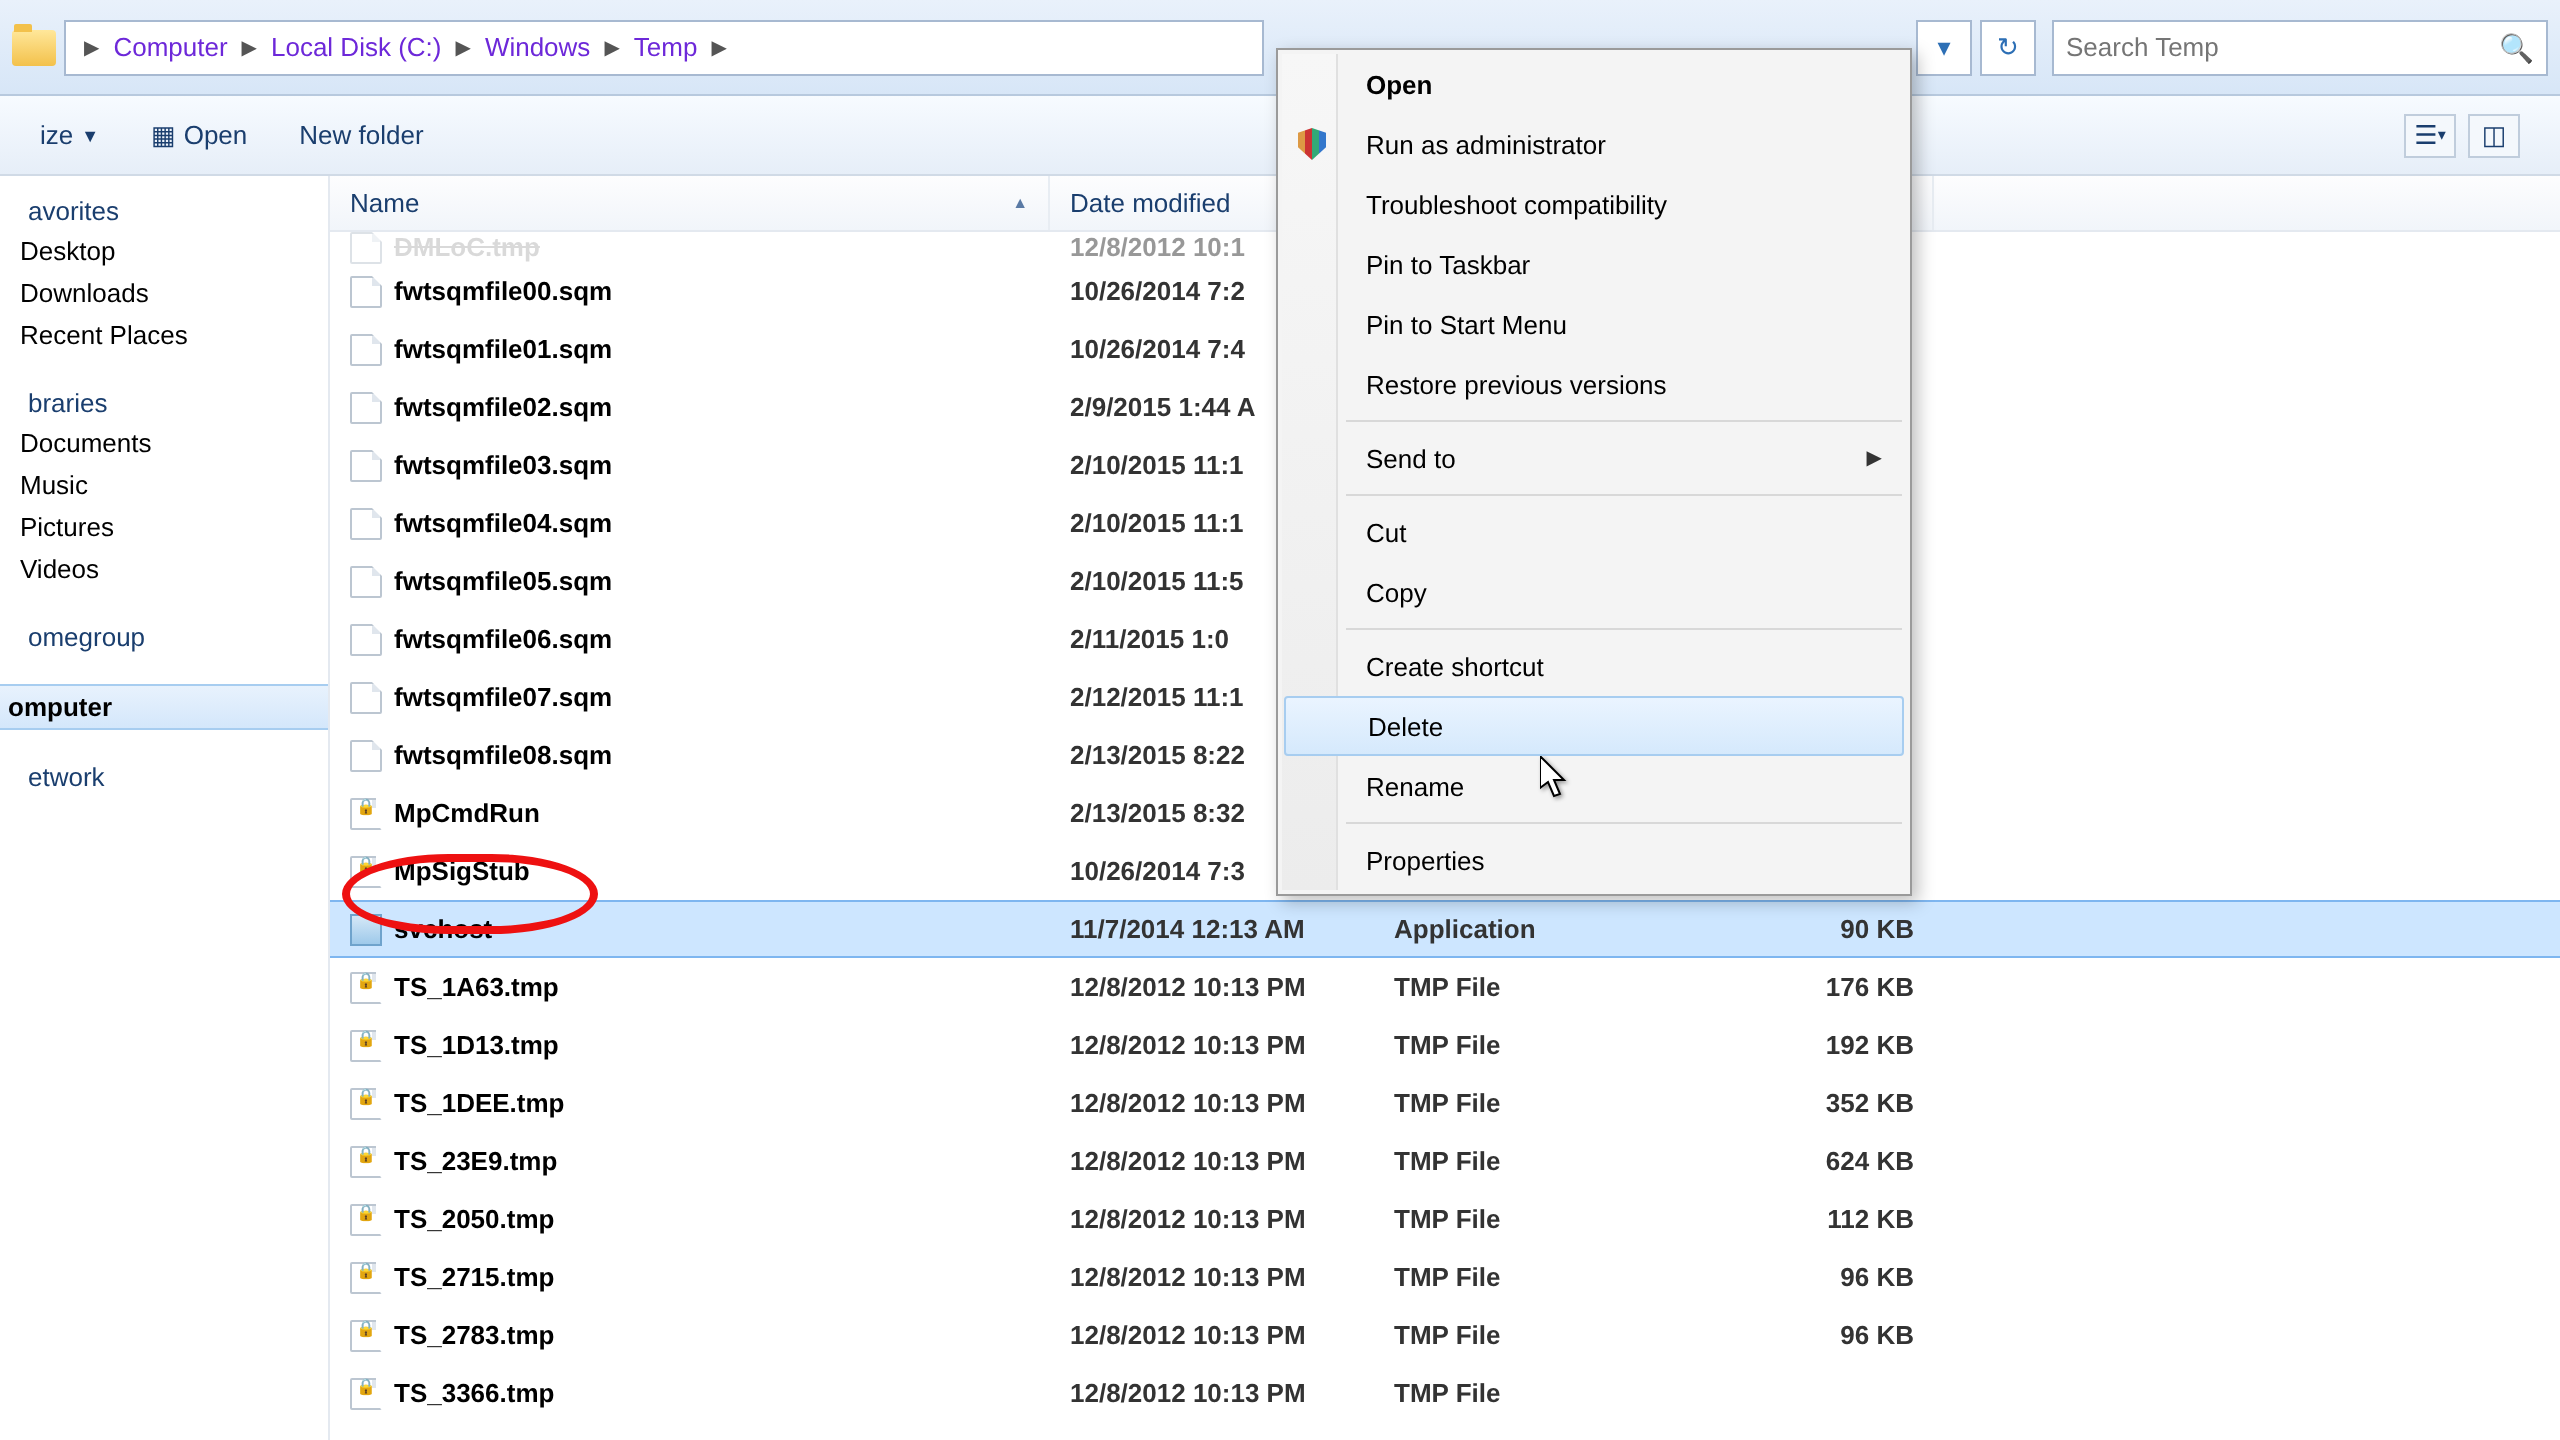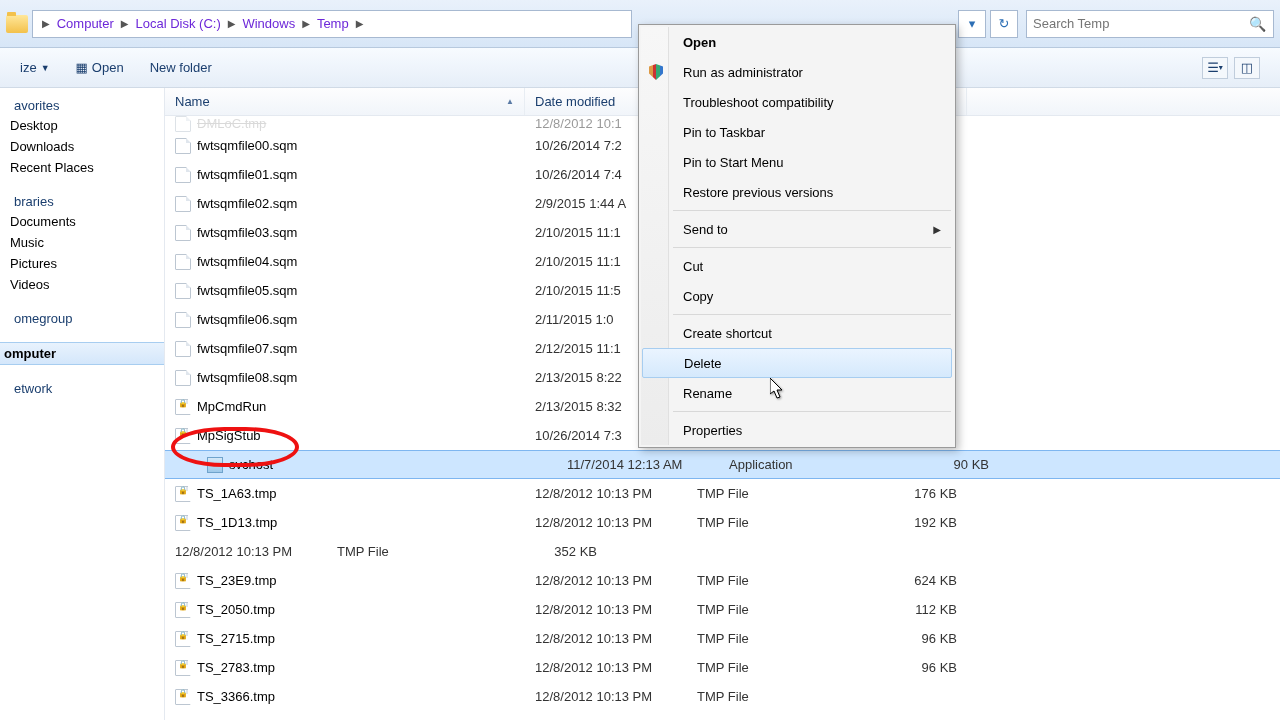--- a/index.html
+++ b/index.html
@@ -38,22 +38,22 @@
 .side-item.sel { background: linear-gradient(#e8f2fd,#d4e7fb); border:1px solid #a7cdf0; border-left:none; border-right:none;font-weight:bold;}
 
 
 .filelist { flex: 1; background: #fff; position: relative; overflow:hidden;}
 .columns { display: flex; height: 28px; border-bottom: 1px solid #e4e9f0; align-items: center; color: #1a3e6e; background:linear-gradient(#fdfdfe,#f1f5fa);}
 .col { padding: 0 10px; border-right: 1px solid #e8edf3; height:100%;display:flex;align-items:center;}
 .col-name { width: 360px; } .col-date { width: 162px; } .col-type { width: 190px; } .col-size { width: 90px; justify-content:flex-end;}
 .sort-ind{font-size:8px;margin-left:auto;color:#5a7aa5;}
 
 .rows { }
-.row { display: flex; height: 29px; align-items: center; }
-.row.selected { background: #cde6ff; border: 1px solid #7eb6f0; border-left:none; border-right:none; height:29px;padding-left:32px;}
+.row { display: flex; height: 29px; align-items: center; font-weight: bold; }
+.row.selected { background: #cde6ff; border: 1px solid #7eb6f0; border-left:none; border-right:none; height:29px;}
 .cell { padding: 0 10px; white-space: nowrap; overflow: hidden; text-overflow: ellipsis; color:#000;}
 .cell-name { width: 360px; display: flex; align-items: center; gap: 6px; }
 .cell-date { width: 162px; color:#333;} .cell-type { width: 190px; color:#333;} .cell-size { width: 90px; text-align: right; color:#333;}
 
 .fic { width: 16px; height: 16px; flex-shrink: 0; position:relative;}
 .fic-file { background: #fff; border: 1px solid #bcc6d1; border-radius: 1px; }
 .fic-file::after{content:'';position:absolute;top:-1px;right:-1px;border-style:solid;border-width:0 5px 5px 0;border-color:transparent #fff transparent transparent;}
 .fic-file::before{content:'';position:absolute;top:0;right:0;width:4px;height:4px;background:#e0e6ed;}
 .fic-lock::after{content:'🔒';position:absolute;font-size:8px;bottom:-3px;right:-3px;}
 .fic-app { background: linear-gradient(#d5e8f7,#9ec9ea); border: 1px solid #6fa3cc; }
@@ -285,20 +285,24 @@
           <div class="row">
             <div class="cell cell-name">
               <span class="fic fic-file fic-lock"></span>
               <span>TS_1D13.tmp</span>
             </div>
             <div class="cell cell-date">12/8/2012 10:13 PM</div>
             <div class="cell cell-type">TMP File</div>
             <div class="cell cell-size">192 KB</div>
           </div>
           <div class="row">
+            <div class="cell cell-name">
+              <span class="fic fic-file fic-lock"></span>
+              <span>TS_1DEE.tmp</span>
+            </div>
             <div class="cell cell-date">12/8/2012 10:13 PM</div>
             <div class="cell cell-type">TMP File</div>
             <div class="cell cell-size">352 KB</div>
           </div>
           <div class="row">
             <div class="cell cell-name">
               <span class="fic fic-file fic-lock"></span>
               <span>TS_23E9.tmp</span>
             </div>
             <div class="cell cell-date">12/8/2012 10:13 PM</div>

